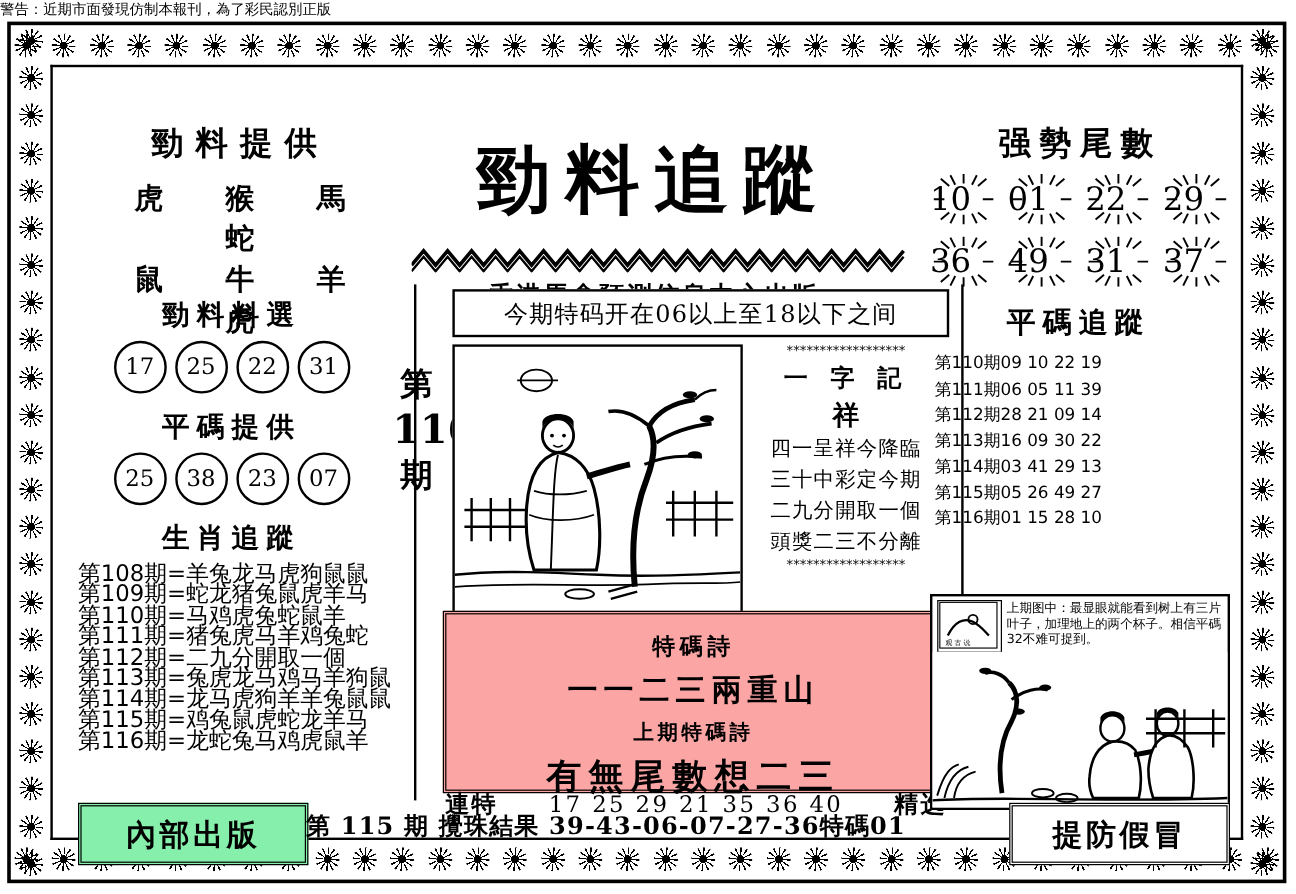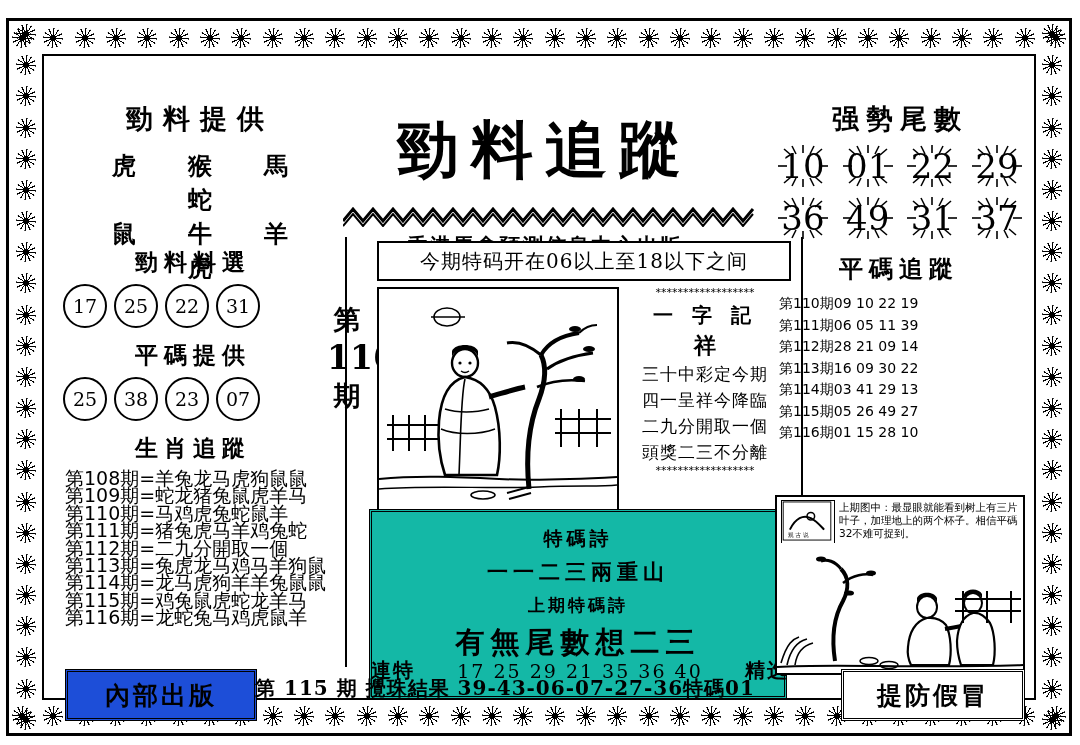--- a/index.html
+++ b/index.html
@@ -162,22 +162,21 @@
     display: flex;
     justify-content: space-between;
     margin-top: 6px;
   }
   .tail-num {
     position: relative;
     width: 56px;
     height: 46px;
     display: flex;
     align-items: center;
-    justify-content: center;
-    font-size: 34px;
+    font-size: 27px;
     font-family: "DejaVu Serif", serif;
   }
   .tail-num .sun {
     position: absolute;
     left: 50%; top: 50%;
     width: 50px; height: 42px;
     transform: translate(-50%,-50%);
   }
   .tail-num span { position: relative; z-index: 2; }
 
@@ -190,21 +189,21 @@
   .sec-title {
     text-align: center;
     font-size: 23px;
     font-weight: bold;
     letter-spacing: 6px;
     font-family: "DejaVu Serif", serif;
     margin-bottom: 4px;
   }
   .ball-row {
     display: flex;
-    justify-content: flex-start;
+    justify-content: center;
     gap: 7px;
     margin: 6px 0 12px 0;
   }
   .ball {
     width: 40px; height: 40px;
     border: 2px solid #000;
     border-radius: 50%;
     display: flex;
     align-items: center;
     justify-content: center;
@@ -289,34 +288,34 @@
     font-size: 17px;
     font-family: "DejaVu Serif", serif;
     line-height: 25px;
     letter-spacing: 1px;
     margin-top: 1px;
   }
   .tema-box {
     position: absolute;
     left: 324px; top: 452px;
     width: 418px;
-    height: 190px;
+    height: 152px;
     border: 3px double #000;
-    background: #14b8a6;
+    background: #fca5a5;
     text-align: center;
     box-sizing: border-box;
   }
   .tema-box .t1 {
     font-size: 19px; font-weight: bold;
     font-family: "DejaVu Serif", serif;
     letter-spacing: 4px;
     margin-top: 14px;
   }
   .tema-box .t2 {
-    font-size: 21px; font-weight: bold;
+    font-size: 25px; font-weight: bold;
     font-family: Liberation Serif, serif;
     letter-spacing: 5px;
     margin-top: 6px;
   }
   .tema-box .t3 {
     font-size: 17px; font-weight: bold;
     font-family: "DejaVu Serif", serif;
     letter-spacing: 3px;
     margin-top: 8px;
   }
@@ -389,21 +388,21 @@
     width: 186px;
     height: 46px;
     border: 3px double #000;
     display: flex;
     align-items: center;
     justify-content: center;
     font-size: 25px;
     font-weight: bold;
     font-family: "DejaVu Serif", serif;
     letter-spacing: 3px;
-    background: #1d4ed8;
+    background: #86efac;
     text-align: right;
   }
   .bottom-result {
     position: absolute;
     left: 210px; top: 618px;
     width: 560px;
     font-size: 20px;
     font-weight: bold;
     font-family: "DejaVu Serif", serif;
     letter-spacing: 1px;
@@ -429,20 +428,21 @@
     top: 180px;
     width: 0; height: 430px;
     border-left: 2px solid #000;
   }
 </style>
 </head>
 <body>
 
 <div class="page">
 
+  <div class="warn-bar">警告：近期市面發現仿制本報刊，為了彩民認別正版</div>
 
   <div class="frame">
     <div class="strip top" id="strip-top">
         <div class="burst"></div>
         <div class="burst"></div>
         <div class="burst"></div>
         <div class="burst"></div>
         <div class="burst"></div>
         <div class="burst"></div>
         <div class="burst"></div>
@@ -828,22 +828,22 @@
           <ellipse cx="104" cy="206" rx="12" ry="4" fill="none" stroke="#000" stroke-width="1.6"></ellipse>
           <path d="M128 204 L150 198" stroke="#000" stroke-width="2"></path>
           <path d="M130 210 L152 204" stroke="#000" stroke-width="2"></path>
         </svg>
       </div>
 
       <div class="poem-box">
         <div class="stars">******************</div>
         <div class="yzj">一 字 記</div>
         <div class="xiang">祥</div>
+        <div class="line">四一呈祥今降臨</div>
         <div class="line">三十中彩定今期</div>
-        <div class="line">四一呈祥今降臨</div>
         <div class="line">二九分開取一個</div>
         <div class="line">頭獎二三不分離</div>
         <div class="stars">******************</div>
       </div>
 
       <div class="tema-box">
         <div class="t1">特碼詩</div>
         <div class="t2">一一二三兩重山</div>
         <div class="t3">上期特碼詩</div>
         <div class="t4">有無尾數想二三</div>

